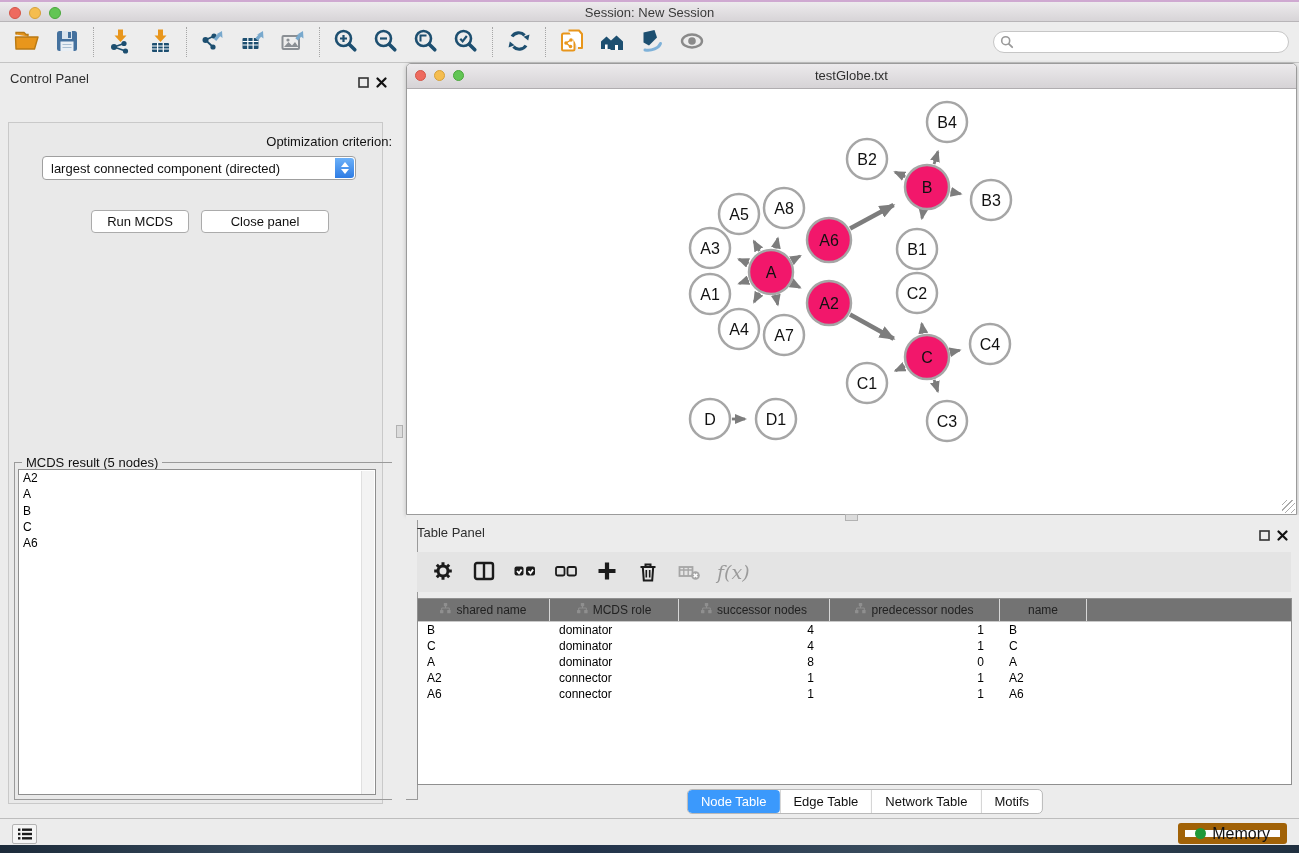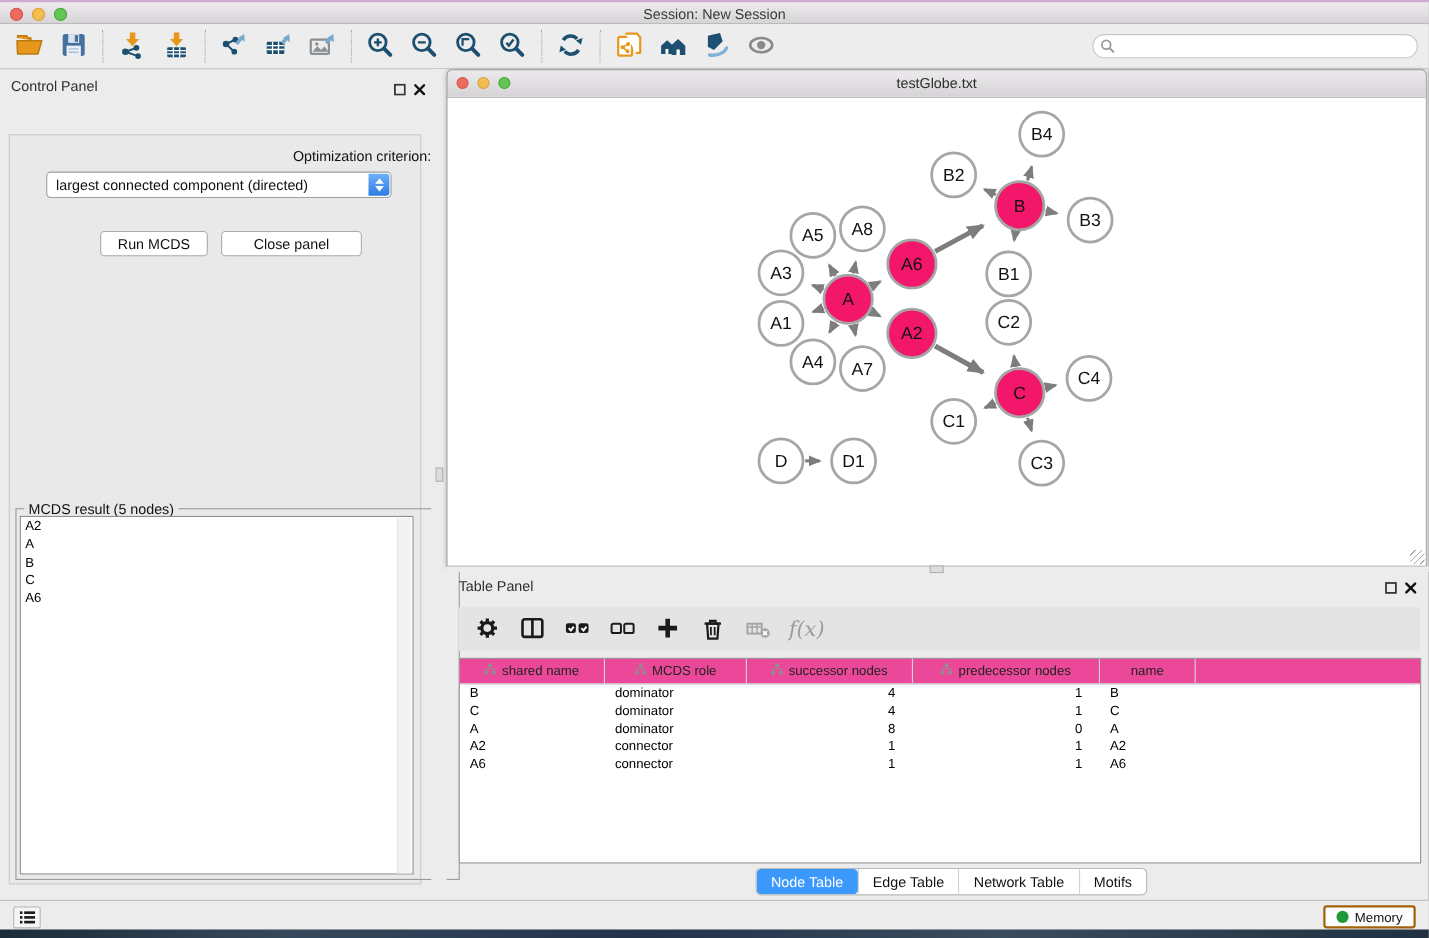--- a/index.html
+++ b/index.html
@@ -69,35 +69,35 @@
   .resize-grip{position:absolute;right:1px;bottom:1px;width:13px;height:13px;
     background:repeating-linear-gradient(135deg,transparent 0 3px,#ababab 3px 4px);}
   
   .tp-title{position:absolute;left:417px;top:525px;font-size:13px;color:#2e2e2e;}
   .tp-toolbar{position:absolute;left:417px;top:552px;width:874px;height:40px;background:#e4e4e4;
     display:flex;align-items:center;padding-left:13px;gap:15px;box-sizing:border-box;}
   .tp-btn{width:26px;height:28px;display:flex;align-items:center;justify-content:center;background:transparent;border:none;padding:0;}
   .fx-label{font-family:"DejaVu Serif",serif;font-style:italic;font-size:19px;color:#9b9b9b;}
   .node-table{position:absolute;left:417px;top:598px;width:875px;height:187px;box-sizing:border-box;
     background:#fff;border:1px solid #8f8f8f;}
-  .nt-head{display:flex;height:22px;background:#ec4899;border-bottom:1px solid #c9c9c9;}
+  .nt-head{display:flex;height:22px;background:#737373;border-bottom:1px solid #c9c9c9;}
   .nt-hcell{display:flex;align-items:center;justify-content:center;gap:5px;font-size:12px;color:#222;
     border-right:1px solid #d6d6d6;box-sizing:border-box;}
   .nt-row{display:flex;height:16px;font-size:12px;color:#000;}
   .nt-cell{box-sizing:border-box;line-height:16px;white-space:nowrap;overflow:hidden;}
   #tp-tabs{position:absolute;left:845px;top:789px;transform:translateX(-50%);height:23px;margin-left:20px;}
   #tp-tabs .seg-tab{line-height:23px;}
   
   .statusbar{position:absolute;left:0;top:818px;width:100%;height:27px;box-sizing:border-box;
     background:#ececec;border-top:1px solid #bdbdbd;}
   .status-left-btn{position:absolute;left:12px;top:5px;width:25px;height:20px;box-sizing:border-box;
     background:#f5f5f5;border:1px solid #b3b3b3;border-radius:2px;display:flex;align-items:center;justify-content:center;}
   .memory-btn{position:absolute;right:12px;top:4px;height:21px;box-sizing:border-box;background:#fdfdfd;
-    border:2px solid #a16207;border-radius:3px;display:flex;align-items:center;gap:6px;padding:0 10px;
-    font-size:12px;color:#111;}
+    border:7px solid #a16207;border-radius:3px;display:flex;align-items:center;gap:6px;padding:0 10px;
+    font-size:16px;color:#111;}
   .memory-dot{width:11px;height:11px;border-radius:50%;background:#1f9939;}
   .wallpaper{position:absolute;left:0;top:845px;width:100%;height:8px;
     background:linear-gradient(90deg,#1c2b3a,#36495c 20%,#22334a 45%,#3a4d5e 70%,#203040 100%);}
 </style>
 </head>
 <body>
 
 <div class="screen">
 
   <div class="titlebar">

